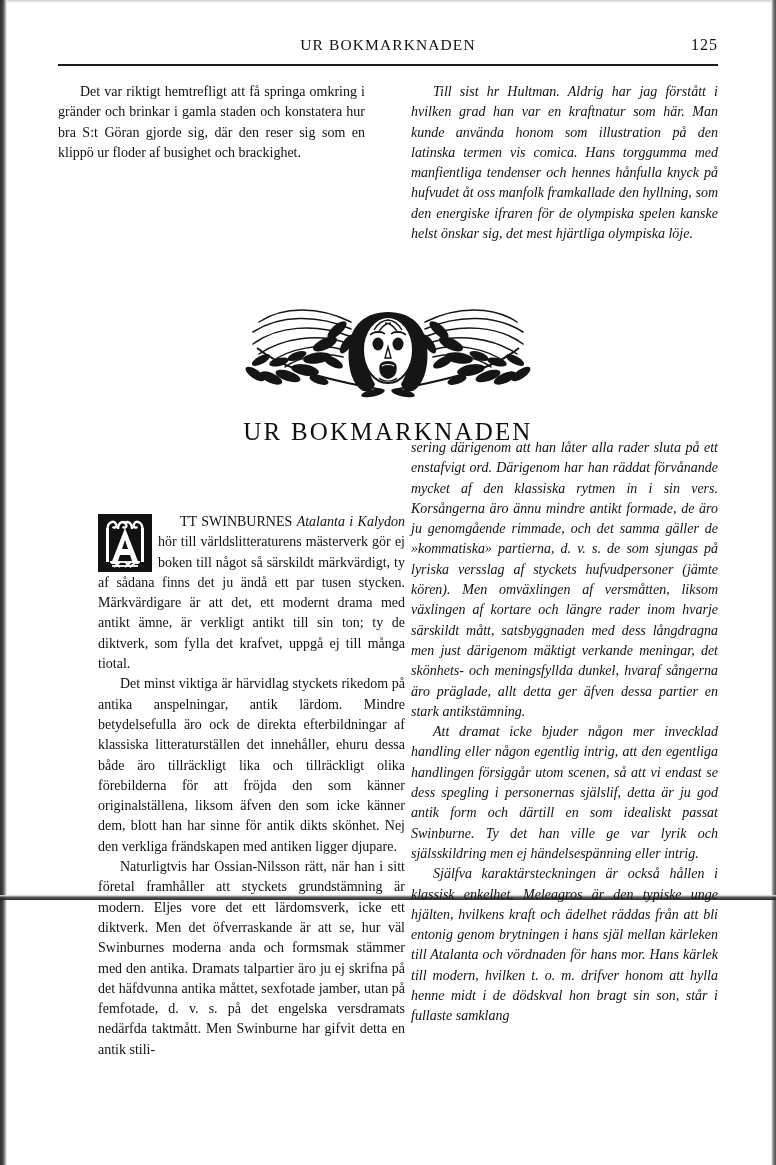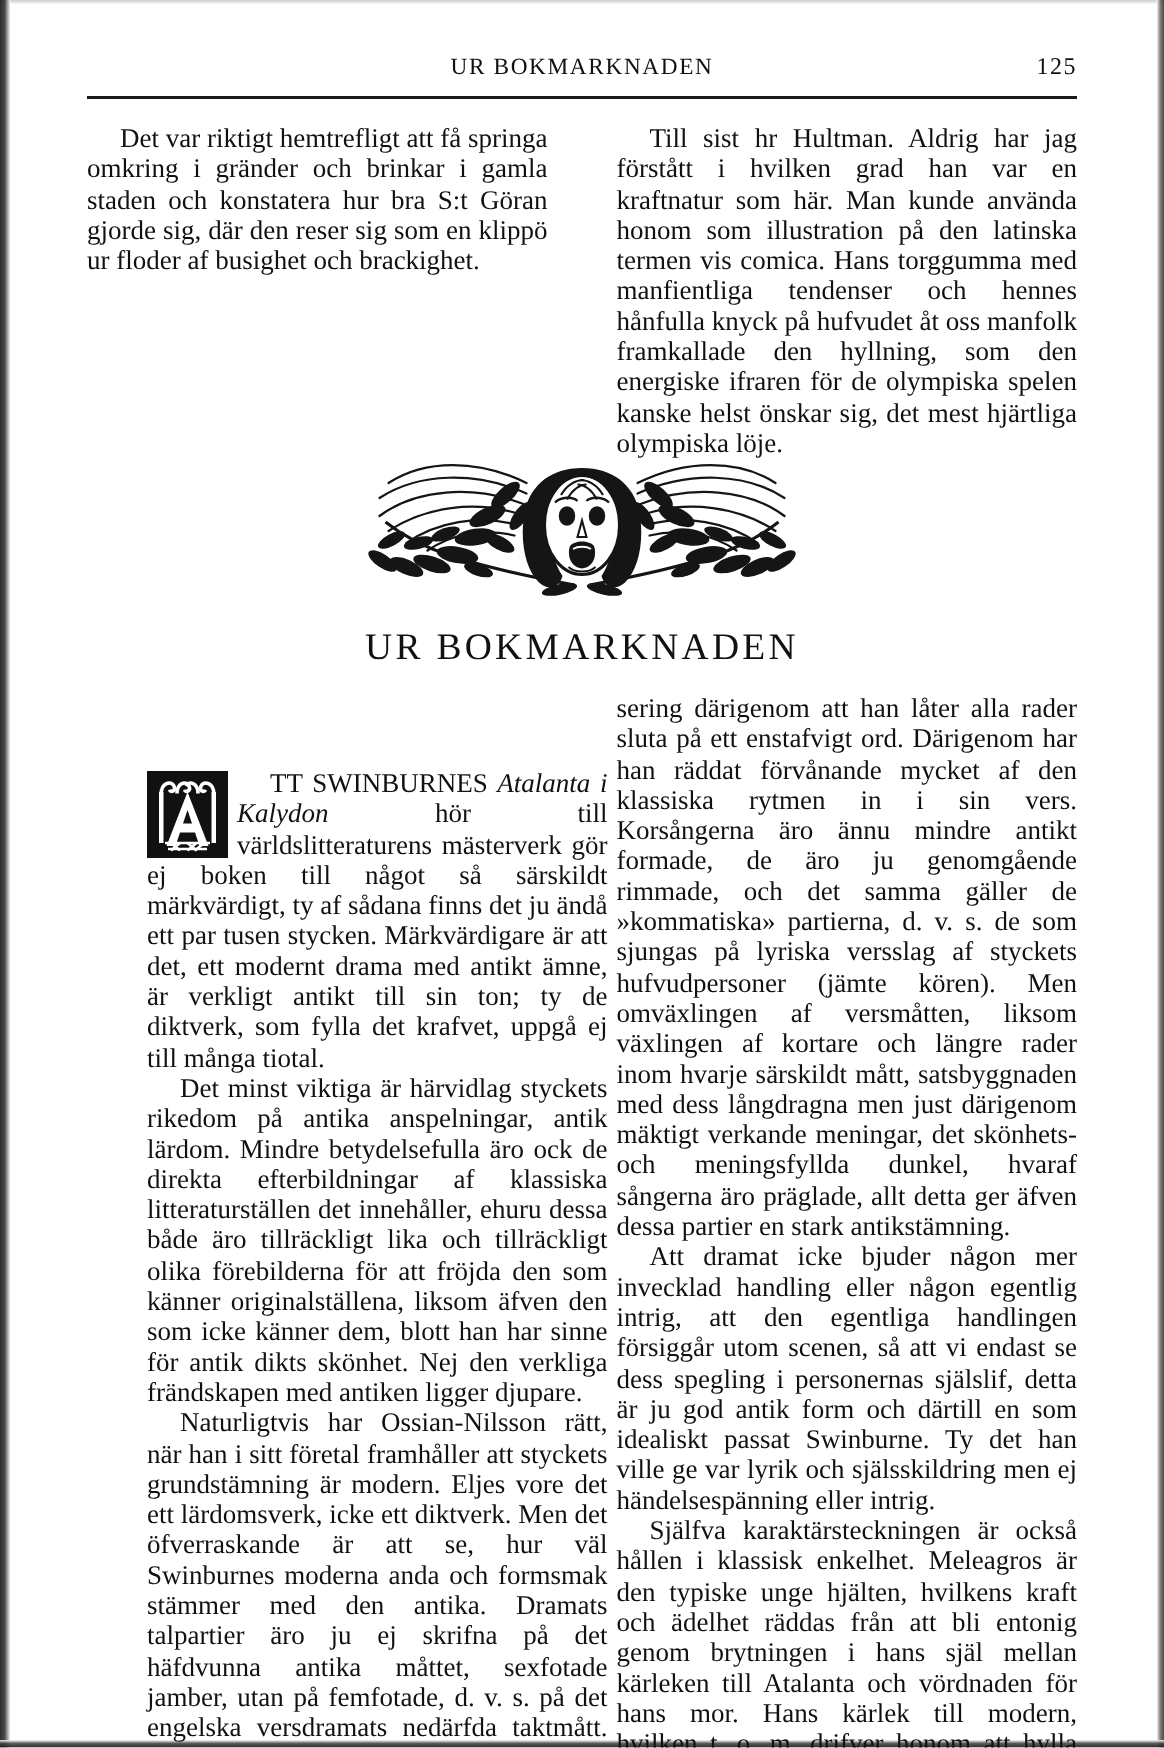--- a/index.html
+++ b/index.html
@@ -13,21 +13,21 @@
     position: relative;
     font-family: "Liberation Serif", "DejaVu Serif", serif;
     color: #111111;
     overflow: hidden;
   }
 
   .page {
     position: absolute;
     left: 0; top: 0;
     width: 776px;
-    height: 1165px;
+    height: 900px;
     background: #ffffff;
   }
 
   
   .edge-left {
     position: absolute;
     left: 0; top: 0;
     width: 7px; height: 1165px;
     background: linear-gradient(to right, #1b1b1b 0%, #3b3b3b 45%, #ffffff 100%);
     opacity: .92;
@@ -85,28 +85,28 @@
     top: 64px;
     width: 660px;
     height: 2px;
     background: #1a1a1a;
   }
 
   
   .col {
     position: absolute;
     width: 307px;
-    font-size: 18px;
+    font-size: 14px;
     line-height: 20.3px;
     text-align: justify;
     text-justify: inter-word;
     hyphens: none;
   }
   .col-left  { left: 58px;  }
-  .col-right { left: 411px; }
+  .col-right { left: 411px; font-style: italic; }
 
   .col p {
     margin: 0;
     text-indent: 22px;
   }
   .col p.noindent { text-indent: 0; }
 
   .block-top-left  { top: 82px; }
   .block-top-right { top: 82px; }
 
@@ -143,21 +143,21 @@
     text-align: justify;
   }
   .citation .smallcaps {
     font-variant: small-caps;
     letter-spacing: .4px;
   }
   .citation em { font-style: italic; }
 
   
   .block-body-left  { top: 512px; margin-left: 40px; }
-  .block-body-right { top: 462px; }
+  .block-body-right { top: 438px; }
 
   .dropcap-wrap {
     position: relative;
   }
   .dropcap {
     float: left;
     width: 54px;
     height: 58px;
     margin: 2px 6px 0 0;
     shape-outside: margin-box;

